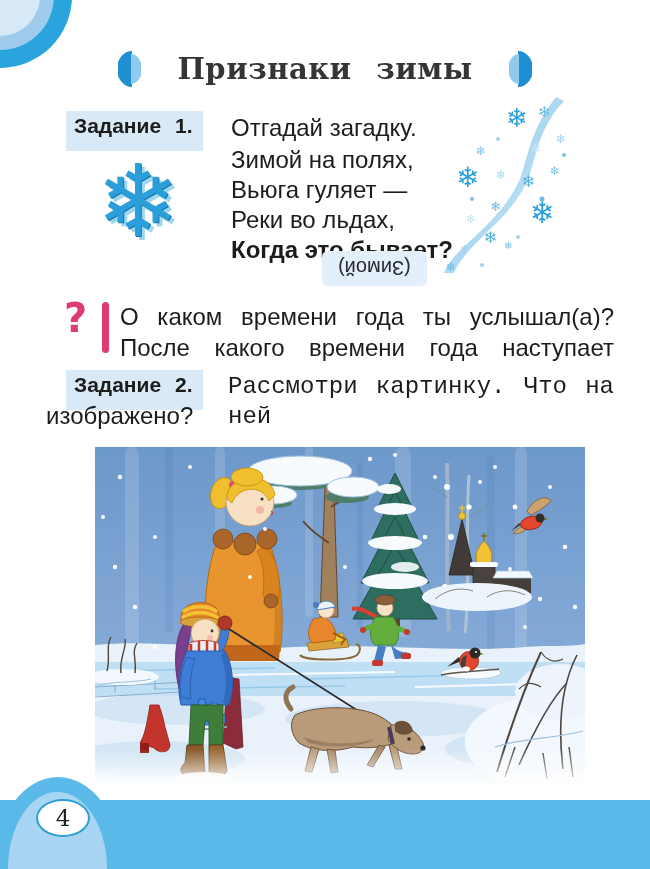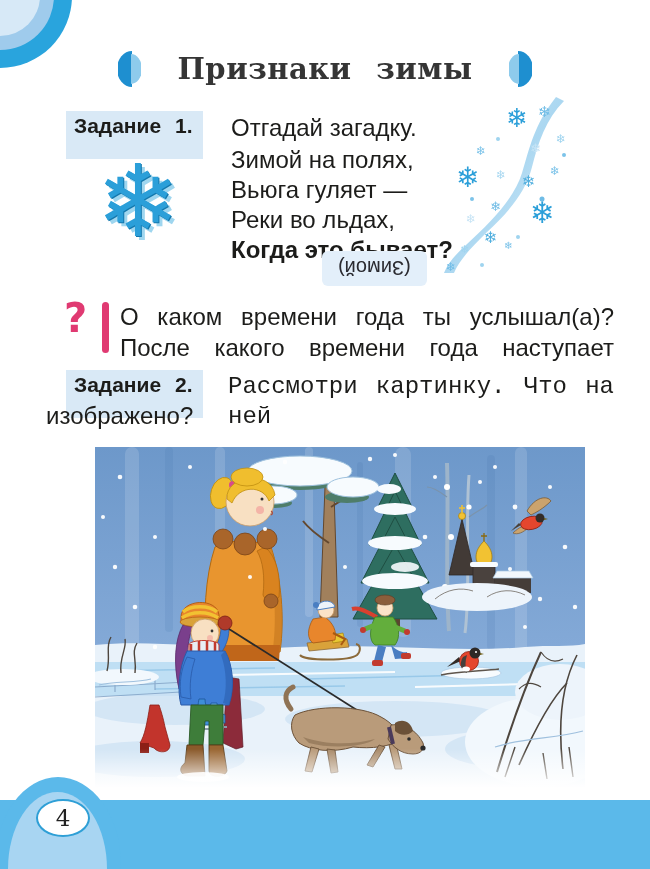--- a/index.html
+++ b/index.html
@@ -12,21 +12,21 @@
   .corner-dark{left:-72px;top:-76px;width:144px;height:144px;background:#29a4dd;}
   .corner-mid{left:-54px;top:-58px;width:108px;height:108px;background:#9fcbec;}
   .corner-light{left:-40px;top:-44px;width:80px;height:80px;background:#d7e9f7;}
   
   .title-row{position:absolute;left:0;top:50px;width:650px;display:flex;justify-content:center;align-items:center;gap:36px;}
   .page-title{font-family:"DejaVu Serif","Liberation Serif",serif;font-weight:bold;font-size:29px;color:#353535;word-spacing:14px;letter-spacing:.5px;}
   .crescent{width:23px;height:38px;display:block;}
   
   .task-label{
     position:absolute;background:#d9e9f6;color:#1c1c1a;font-weight:bold;font-size:21px;
-    padding:3px 11px 21px 8px;word-spacing:8px;
+    padding:3px 11px 13px 8px;word-spacing:8px;
   }
   .body-text{position:absolute;font-size:24px;line-height:30px;}
   .justify{text-align:justify;text-align-last:justify;}
   .bold{font-weight:bold;}
   
   .big-snowflake{position:absolute;left:84px;top:146px;width:116px;height:116px;text-align:center;}
   .big-snowflake .echo{position:absolute;left:6px;top:4px;font-size:100px;line-height:110px;color:#9fd6ef;width:104px;}
   .big-snowflake .main{position:absolute;left:2px;top:0;font-size:100px;line-height:110px;color:#2b9fd9;width:104px;text-shadow:1px 1px 0 #1478ad;}
   
   .answer-box{position:absolute;left:322px;top:251px;background:#e3effa;border-radius:6px;padding:5px 16px 7px;}

